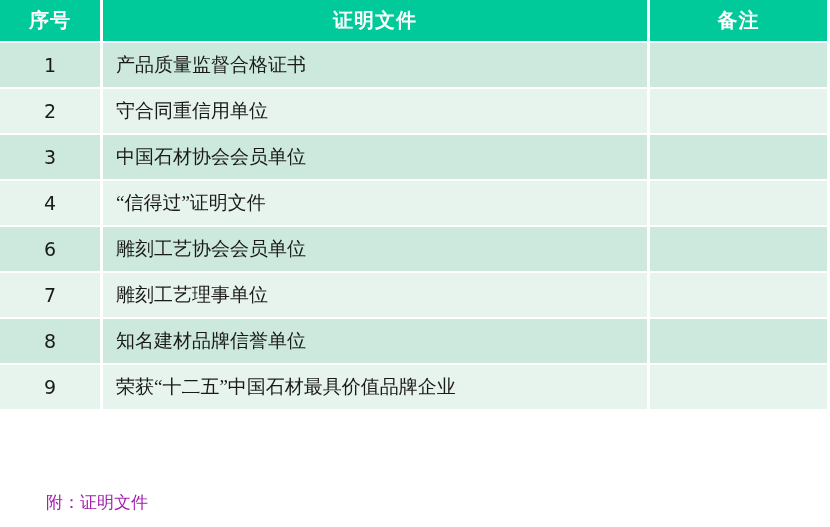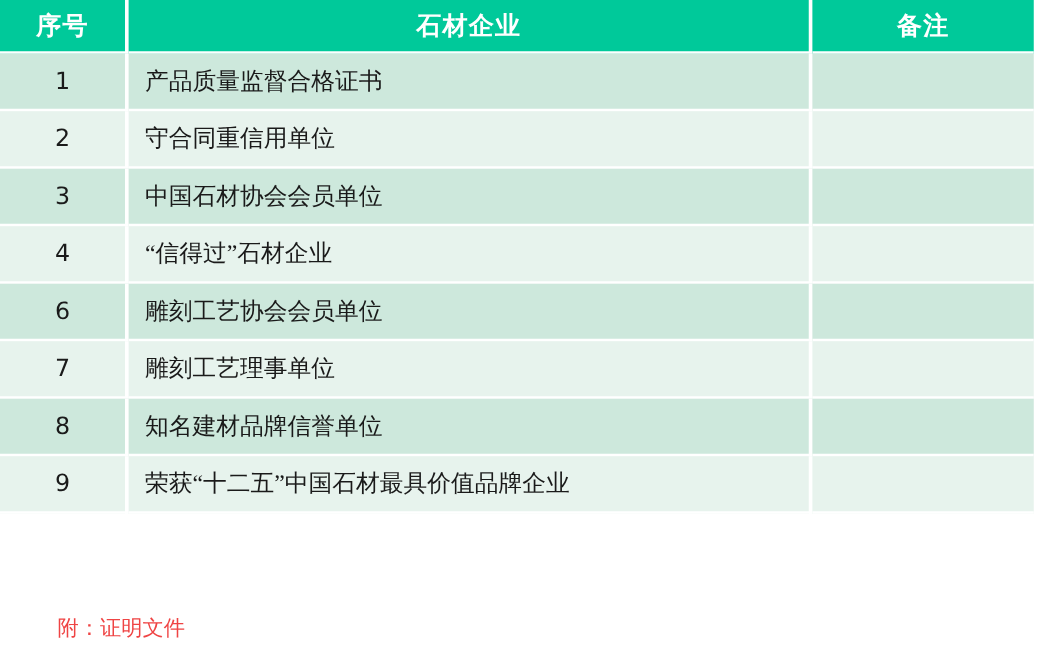--- a/index.html
+++ b/index.html
@@ -79,39 +79,39 @@
     font-family: Liberation Serif, serif;
   }
   .cell-note { text-align: left; }
 
   
   .footer-note {
     position: absolute;
     left: 46px;
     top: 491px;
     font-size: 17px;
-    color: #ef4444;
+    color: #a21caf;
     white-space: nowrap;
   }
 </style>
 </head>
 <body>
 
 <div class="page">
 
   <table class="qual-table">
     <colgroup>
       <col class="col-no">
       <col class="col-name">
       <col class="col-note">
     </colgroup>
     <thead>
       <tr>
         <th>序号</th>
-        <th>石材企业</th>
+        <th>证明文件</th>
         <th class="last">备注</th>
       </tr>
     </thead>
     <tbody>
 
       <tr class="band-dark">
         <td class="cell-no">1</td>
         <td class="cell-name">产品质量监督合格证书</td>
         <td class="cell-note last"></td>
       </tr>
@@ -123,21 +123,21 @@
       </tr>
 
       <tr class="band-dark">
         <td class="cell-no">3</td>
         <td class="cell-name">中国石材协会会员单位</td>
         <td class="cell-note last"></td>
       </tr>
 
       <tr class="band-light">
         <td class="cell-no">4</td>
-        <td class="cell-name">“信得过”石材企业</td>
+        <td class="cell-name">“信得过”证明文件</td>
         <td class="cell-note last"></td>
       </tr>
 
       <tr class="band-dark">
         <td class="cell-no">6</td>
         <td class="cell-name">雕刻工艺协会会员单位</td>
         <td class="cell-note last"></td>
       </tr>
 
       <tr class="band-light">

